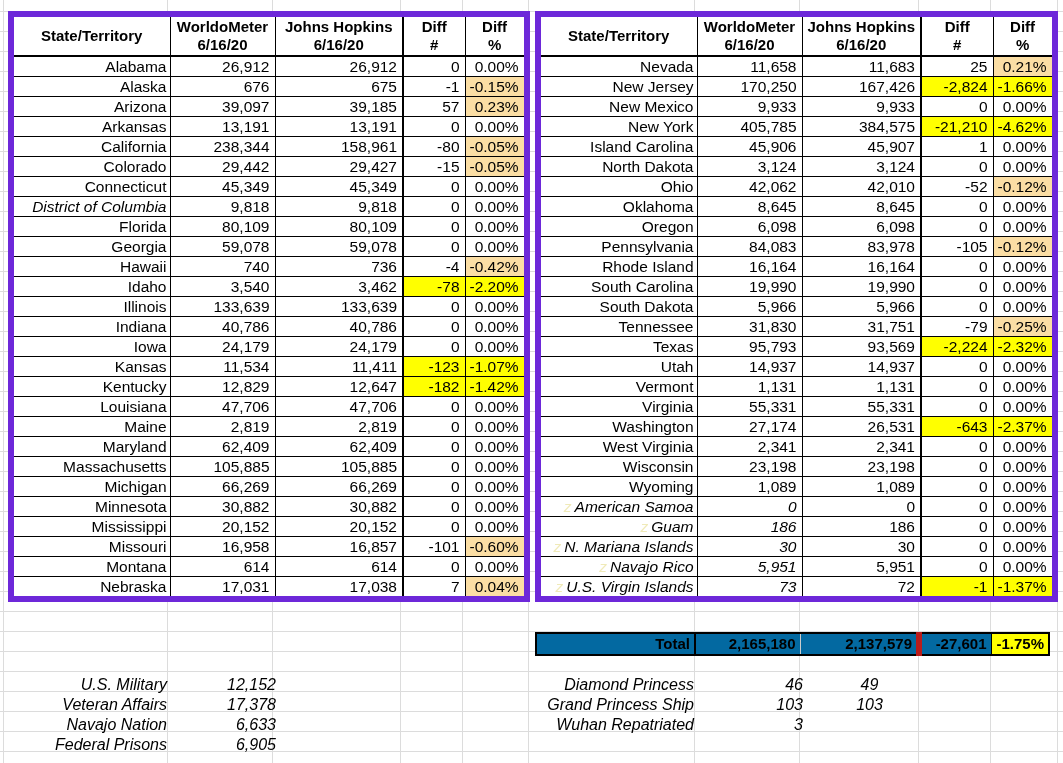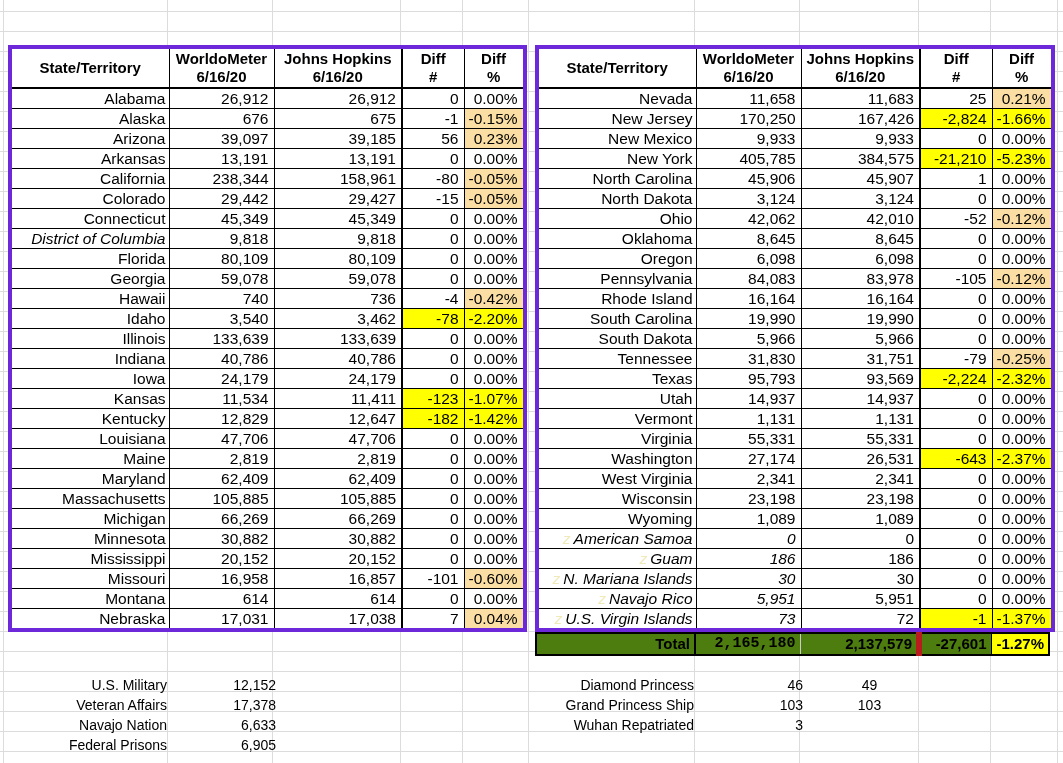--- a/index.html
+++ b/index.html
@@ -12,21 +12,21 @@
   
   .gridbg{
     position:absolute;left:0;top:11px;width:1063px;height:752px;z-index:0;
     background-image:repeating-linear-gradient(to bottom,#dcdcdc 0 1px,transparent 1px 20px);
   }
   .vline{position:absolute;top:0;bottom:0;width:1px;background:#dcdcdc;z-index:0;}
 
   
   table.cmp{
     position:absolute;top:11px;border-collapse:collapse;table-layout:fixed;
-    background:#fff;border:4px solid #6d28d9;z-index:2;margin-top:34px;
+    background:#fff;border:6px solid #6d28d9;z-index:2;
   }
   #left-table{left:8px;}
   #right-table{left:535px;}
   table.cmp th{
     border:1px solid #000;border-bottom:2px solid #000;
     font-weight:bold;font-size:15px;line-height:18px;text-align:center;
     height:38px;padding:0;vertical-align:middle;background:#fff;
   }
   table.cmp td{
     border:1px solid #000;height:19px;line-height:19px;
@@ -42,32 +42,32 @@
   .bg-yellow{background:#ffff00 !important;}
   .bg-tan{background:#fbdea4 !important;}
 
   
   table.total{
     position:absolute;left:535px;top:632px;border-collapse:collapse;table-layout:fixed;
     background:#fff;border:2px solid #000;z-index:2;
   }
   table.total td{
     height:20px;line-height:20px;font-size:15px;font-weight:bold;
-    padding:0 4px;white-space:nowrap;overflow:hidden;background:#4d7c0f;text-align:right;
+    padding:0 4px;white-space:nowrap;overflow:hidden;background:#0369a1;text-align:right;
   }
   table.total td.t-label{border-right:2px solid #000;}
-  table.total td.t-wm{border-right:1px solid #ccc;font-family:Liberation Mono, monospace;}
+  table.total td.t-wm{border-right:1px solid #ccc;}
   table.total td.t-diff{border-left:6px solid #b91c1c;}
   table.total td.t-pct{border-left:1px solid #000;}
 
   
   .footnotes{position:absolute;z-index:2;}
   #left-footnotes{left:8px;top:675px;}
   #right-footnotes{left:535px;top:675px;}
-  .fnrow{display:flex;height:20px;line-height:20px;font-size:14px;}
+  .fnrow{display:flex;height:20px;line-height:20px;font-style:italic;font-size:16px;}
   .fn-name{width:159px;text-align:right;padding-right:4px;}
   .fn-wm{width:105px;text-align:right;padding-right:7px;}
   .fn-jh{width:119px;text-align:center;padding-right:9px;}
 </style>
 </head>
 <body>
 
 <div class="gridbg"></div>
 <div class="vline" style="left:3px"></div>
 <div class="vline" style="left:167px"></div>
@@ -127,21 +127,21 @@
         <td class="c-wm num">676</td>
         <td class="c-jh num">675</td>
         <td class="c-diff num">-1</td>
         <td class="c-pct num bg-tan">-0.15%</td>
       </tr>
 
       <tr>
         <td class="c-name"><span class="zmark"></span><span>Arizona</span></td>
         <td class="c-wm num">39,097</td>
         <td class="c-jh num">39,185</td>
-        <td class="c-diff num">56</td>
+        <td class="c-diff num">57</td>
         <td class="c-pct num bg-tan">0.23%</td>
       </tr>
 
       <tr>
         <td class="c-name"><span class="zmark"></span><span>Arkansas</span></td>
         <td class="c-wm num">13,191</td>
         <td class="c-jh num">13,191</td>
         <td class="c-diff num">0</td>
         <td class="c-pct num">0.00%</td>
       </tr>
@@ -389,25 +389,25 @@
         <td class="c-jh num">9,933</td>
         <td class="c-diff num">0</td>
         <td class="c-pct num">0.00%</td>
       </tr>
 
       <tr>
         <td class="c-name"><span class="zmark"></span><span>New York</span></td>
         <td class="c-wm num">405,785</td>
         <td class="c-jh num">384,575</td>
         <td class="c-diff num bg-yellow">-21,210</td>
-        <td class="c-pct num bg-yellow">-5.23%</td>
-      </tr>
-
-      <tr>
-        <td class="c-name"><span class="zmark"></span><span>North Carolina</span></td>
+        <td class="c-pct num bg-yellow">-4.62%</td>
+      </tr>
+
+      <tr>
+        <td class="c-name"><span class="zmark"></span><span>Island Carolina</span></td>
         <td class="c-wm num">45,906</td>
         <td class="c-jh num">45,907</td>
         <td class="c-diff num">1</td>
         <td class="c-pct num">0.00%</td>
       </tr>
 
       <tr>
         <td class="c-name"><span class="zmark"></span><span>North Dakota</span></td>
         <td class="c-wm num">3,124</td>
         <td class="c-jh num">3,124</td>
@@ -592,21 +592,21 @@
       <col style="width:119px">
     <col style="width:72px">
       <col style="width:58px">
   </colgroup>
   <tbody>
     <tr>
       <td class="t-label">Total</td>
       <td class="t-wm">2,165,180</td>
       <td class="t-jh">2,137,579</td>
       <td class="t-diff">-27,601</td>
-      <td class="t-pct bg-yellow">-1.27%</td>
+      <td class="t-pct bg-yellow">-1.75%</td>
     </tr>
   </tbody>
 </table>
 
 <div class="footnotes" id="left-footnotes">
 
     <div class="fnrow">
       <div class="fn-name">U.S. Military</div>
       <div class="fn-wm">12,152</div>
     </div>

